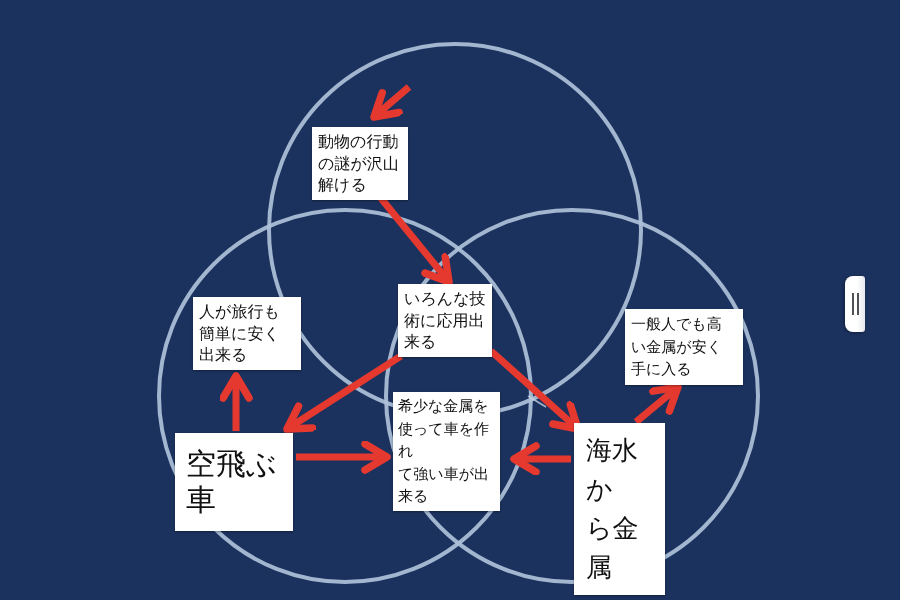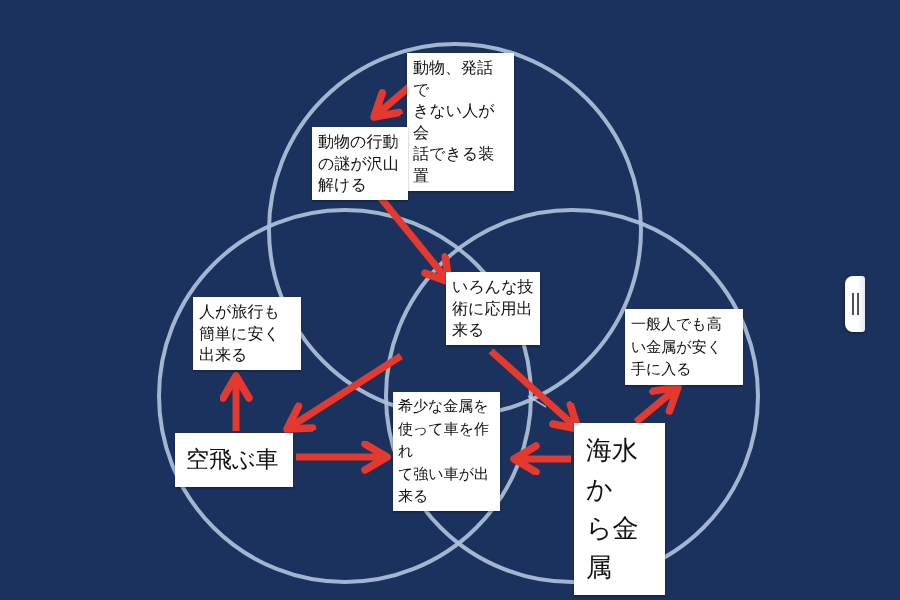--- a/index.html
+++ b/index.html
@@ -27,21 +27,21 @@
     box-shadow: 0 1px 2px rgba(0,0,0,0.35);
     line-height: 1.35;
     font-size: 16px;
   }
   .node span {
     white-space: pre-line;
     display: block;
   }
   .node-rare   { font-size: 15px; line-height: 1.5; padding: 3px 5px; }
   .node-cheap  { font-size: 15px; line-height: 1.5; }
-  .node-flying { font-size: 23px; padding: 13px 11px; line-height: 1.2; }
+  .node-flying { font-size: 30px; padding: 13px 11px; line-height: 1.2; }
   .node-sea    { font-size: 26px; padding: 8px 12px; line-height: 1.5; }
   .panel-handle {
     position: absolute;
     left: 845px; top: 276px;
     width: 20px; height: 56px;
     background: linear-gradient(to right, #ffffff 60%, #e6e9ee);
     border-radius: 8px 3px 3px 8px;
     box-shadow: -1px 1px 3px rgba(0,0,0,0.35);
     display: flex; align-items: center; justify-content: center;
     cursor: pointer;
@@ -76,33 +76,28 @@
     <line x1="409" y1="87" x2="374" y2="117" stroke="#e5392f" stroke-width="7" marker-end="url(#ah)"></line>
     <line x1="380" y1="197" x2="449" y2="282" stroke="#e5392f" stroke-width="7" marker-end="url(#ah)"></line>
     <line x1="401" y1="356" x2="287" y2="429" stroke="#e5392f" stroke-width="7" marker-end="url(#ah)"></line>
     <line x1="491" y1="351" x2="578" y2="429" stroke="#e5392f" stroke-width="7" marker-end="url(#ah)"></line>
     <line x1="236" y1="431" x2="236" y2="376" stroke="#e5392f" stroke-width="7" marker-end="url(#ah)"></line>
     <line x1="296" y1="457" x2="387" y2="457" stroke="#e5392f" stroke-width="7" marker-end="url(#ah)"></line>
     <line x1="571" y1="459" x2="514" y2="459" stroke="#e5392f" stroke-width="7" marker-end="url(#ah)"></line>
     <line x1="636" y1="422" x2="678" y2="387" stroke="#e5392f" stroke-width="7" marker-end="url(#ah)"></line>
   </svg>
 
-  <div class="node" style="left:407px; top:53px; width:107px;">
-    <span>動物、発話で
-きない人が会
-話できる装置</span>
-  </div>
 
   <div class="node" style="left:312px; top:127px; width:96px;">
     <span>動物の行動
 の謎が沢山
 解ける</span>
   </div>
 
-  <div class="node" style="left:398px; top:272px; width:94px;margin-left:48px;">
+  <div class="node" style="left:398px; top:284px; width:94px;">
     <span>いろんな技
 術に応用出
 来る</span>
   </div>
 
   <div class="node" style="left:193px; top:297px; width:108px;">
     <span>人が旅行も
 簡単に安く
 出来る</span>
   </div>

